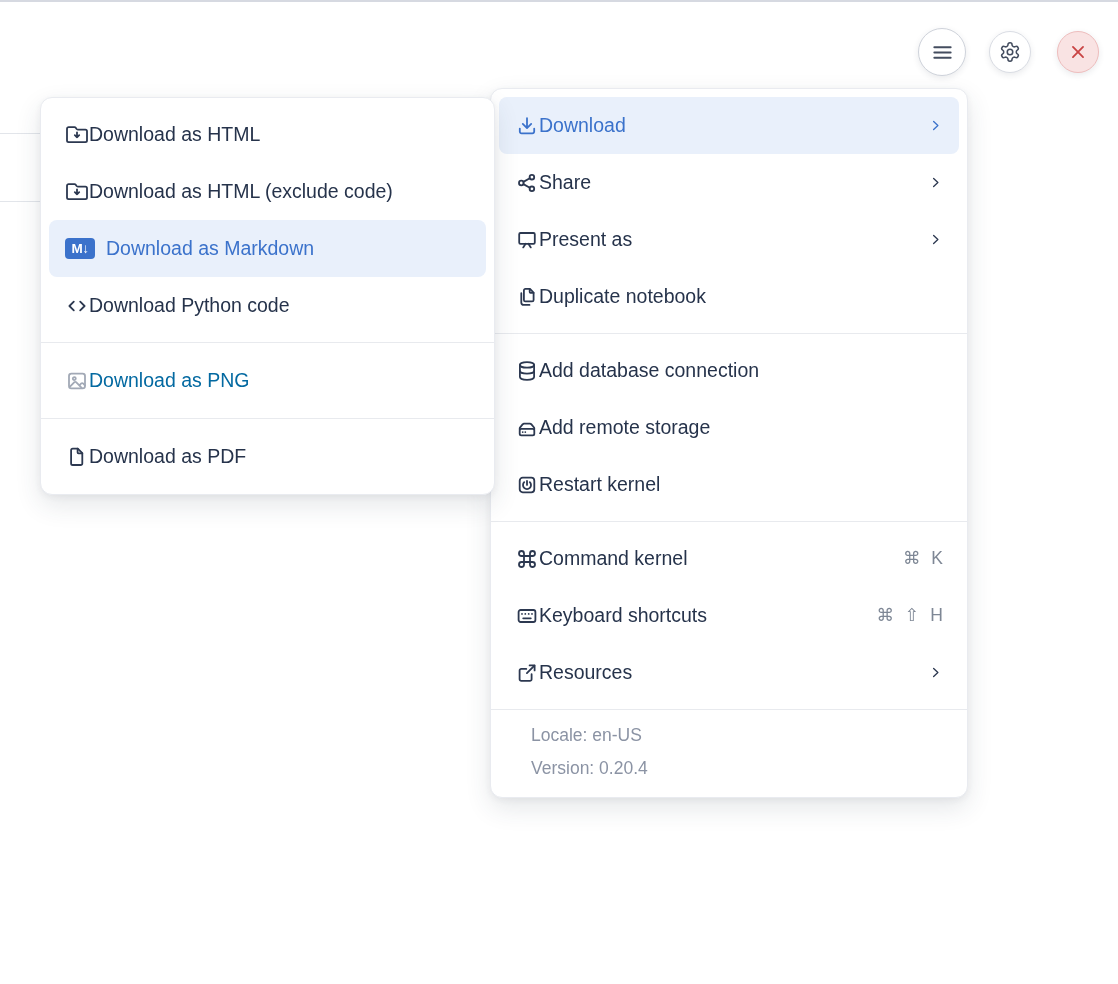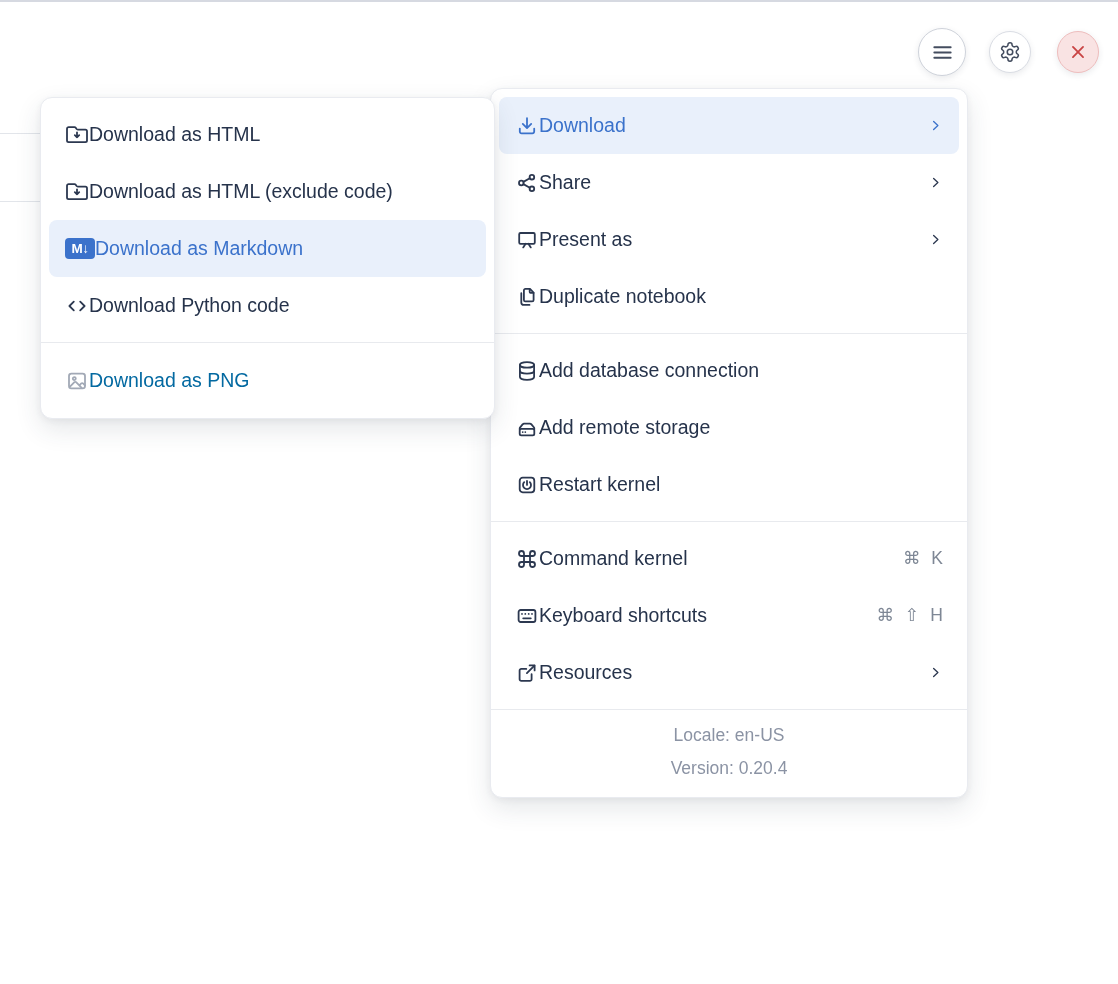--- a/index.html
+++ b/index.html
@@ -17,21 +17,21 @@
                 border:1.5px solid #dadde4; display:flex; align-items:center; justify-content:center;
                 box-shadow:0 2px 6px rgba(40,50,70,.10); color:#444d5f; }
   .circle-btn.menu  { left:918px; top:28px; width:48px; height:48px; border-color:#cfd3db; }
   .circle-btn.gear  { left:989px; top:31px; width:42px; height:42px; }
   .circle-btn.close { left:1057px; top:31px; width:42px; height:42px;
                       background:#f9e3e3; border-color:#eebdbd; color:#c94444; }
 
   
   .panel { position:absolute; background:#ffffff; border:1px solid #e9ebf0; border-radius:12px;
            box-shadow:0 10px 26px rgba(45,55,75,.12), 0 2px 6px rgba(45,55,75,.06); }
-  .panel.main-menu { left:490px; top:88px; width:478px; z-index:4;text-align:center; }
+  .panel.main-menu { left:490px; top:88px; width:478px; z-index:4; }
   .panel.sub-menu  { left:40px;  top:97px; width:455px; z-index:5; }
 
   .section { padding:8px 0; border-bottom:1px solid #e8eaee; }
   .section.pad9 { padding:9px 0; }
   .section:last-child { border-bottom:none; }
 
   .menu-item { height:57px; margin:0 8px; border-radius:8px; display:flex; align-items:center;
                padding:0 16px; color:#26334b; cursor:default; }
   .menu-item .mi-icon { width:24px; height:24px; flex:0 0 24px; display:flex; align-items:center;
                         justify-content:center; color:#2c3850; }
@@ -249,21 +249,21 @@
             <path d="M12 9.3v5M9.8 12.2l2.2 2.1 2.2-2.1"></path>
           </svg>
       </span>
       <span class="mi-label">Download as HTML (exclude code)</span>
     </div>
 
     <div class="menu-item active">
       <span class="mi-icon" style="flex-basis:30px;width:30px;">
         <span class="md-badge">M↓</span>
       </span>
-      <span class="mi-label" style="text-align:right;">Download as Markdown</span>
+      <span class="mi-label" style="margin-left:11px;text-align:right;">Download as Markdown</span>
     </div>
 
     <div class="menu-item">
       <span class="mi-icon">
         <svg width="24" height="24" viewBox="0 0 24 24" fill="none" stroke="currentColor" stroke-width="1.8" stroke-linecap="round" stroke-linejoin="round">
             <path d="M8.8 7.6L4.4 12l4.4 4.4M15.2 7.6l4.4 4.4-4.4 4.4"></path>
           </svg>
       </span>
       <span class="mi-label">Download Python code</span>
     </div>
@@ -275,13 +275,24 @@
         <svg width="24" height="24" viewBox="0 0 24 24" fill="none" stroke="currentColor" stroke-width="1.8" stroke-linecap="round" stroke-linejoin="round">
             <rect x="4" y="4.6" width="16" height="14.8" rx="2.4"></rect>
             <circle cx="9.3" cy="9.6" r="1.5"></circle>
             <path d="M5 17.6l4.4-4.4a1.2 1.2 0 0 1 1.7 0l5.6 5.6M14.4 16.3l1.9-1.9a1.2 1.2 0 0 1 1.7 0l2 2"></path>
           </svg>
       </span>
       <span class="mi-label">Download as PNG</span>
     </div>
   </div>
 
+  <div class="section pad9">
+    <div class="menu-item">
+      <span class="mi-icon">
+        <svg width="24" height="24" viewBox="0 0 24 24" fill="none" stroke="currentColor" stroke-width="1.8" stroke-linecap="round" stroke-linejoin="round">
+            <path d="M7.7 3.6h5.1l4.5 4.6v10.2a1.6 1.6 0 0 1-1.6 1.6H7.7a1.6 1.6 0 0 1-1.6-1.6V5.2a1.6 1.6 0 0 1 1.6-1.6z"></path>
+            <path d="M12.6 3.7v3.9a.8.8 0 0 0 .8.8h3.9"></path>
+          </svg>
+      </span>
+      <span class="mi-label">Download as PDF</span>
+    </div>
+  </div>
 </div>
 
 </body></html>

